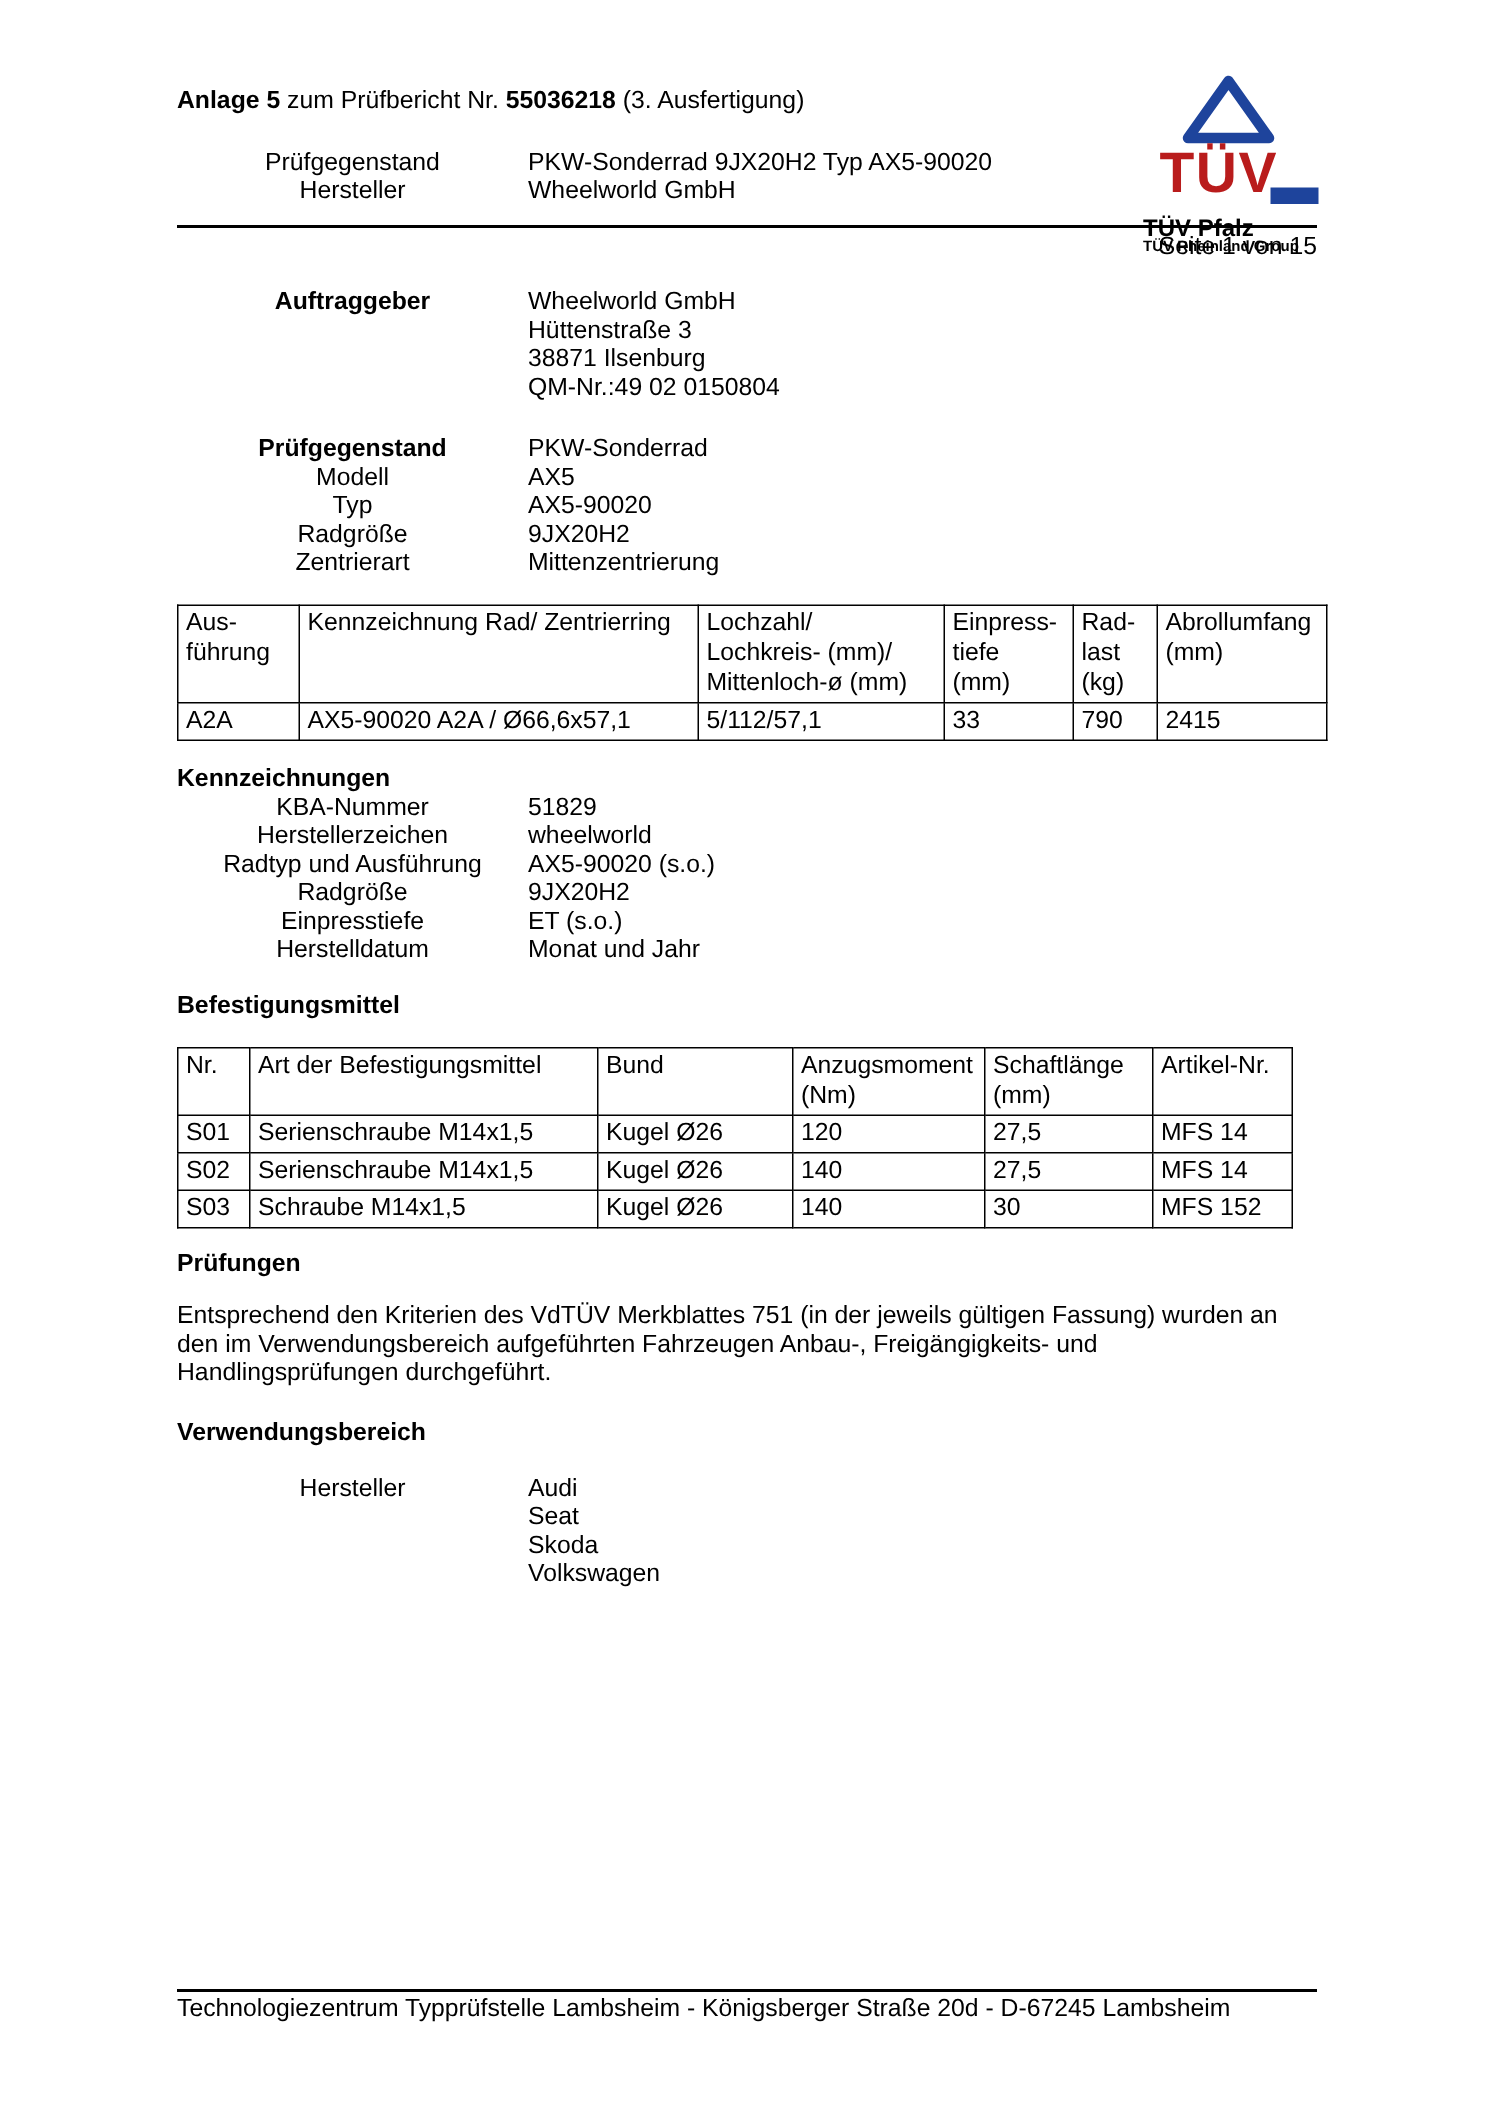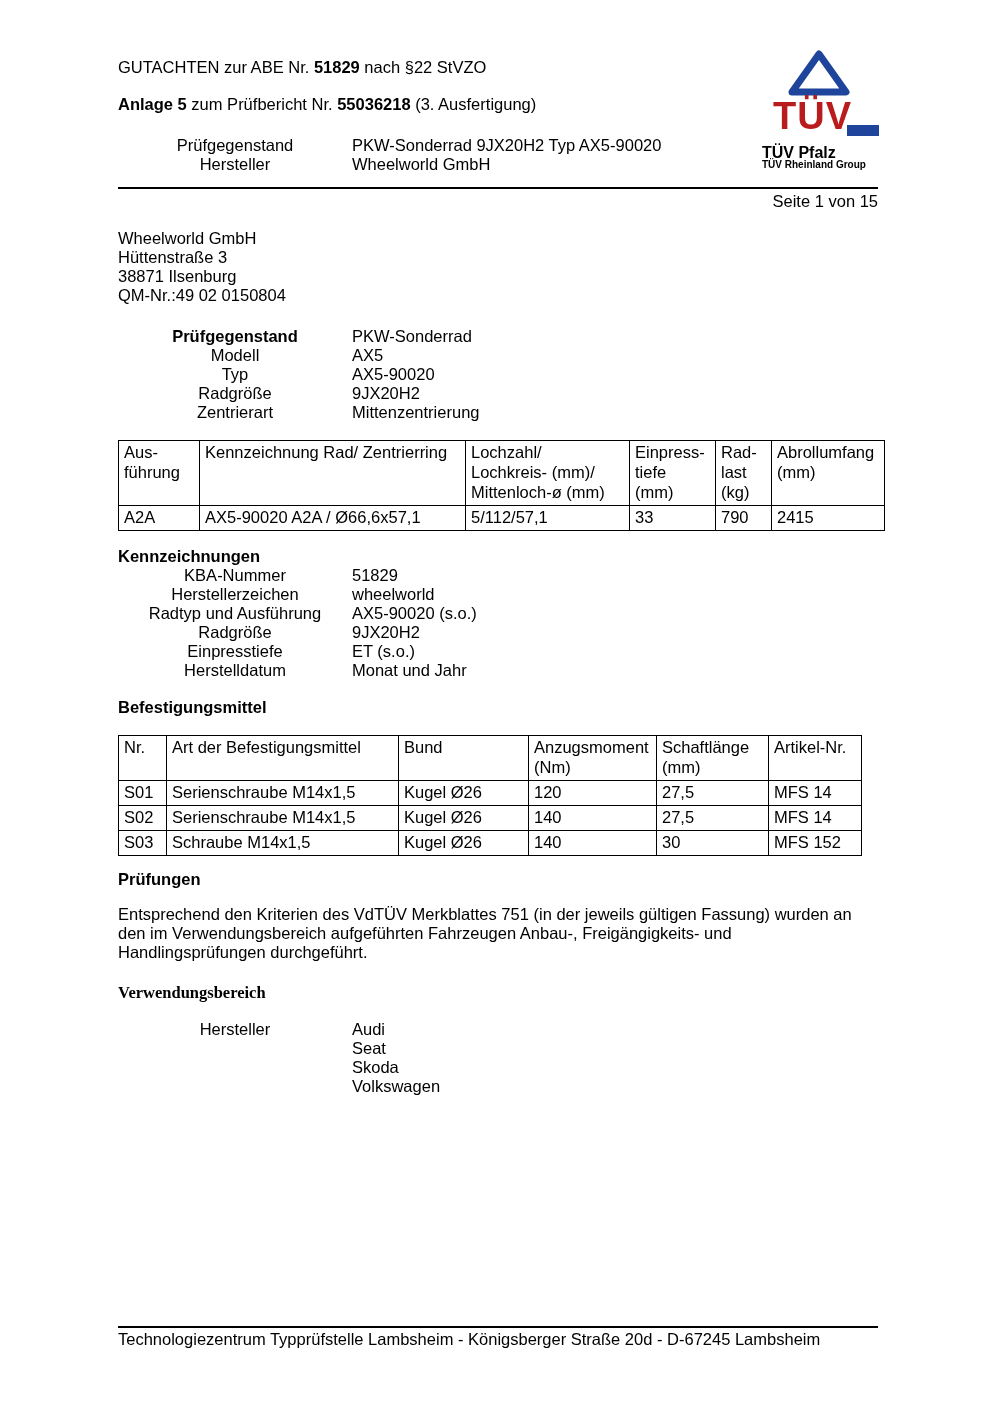--- a/index.html
+++ b/index.html
@@ -31,21 +31,21 @@
     vertical-align:top; text-align:left;
     font-weight:normal; white-space:pre-line;
     overflow:hidden;
   }
   .tbl-ausfuehrung { width:766px; margin-top:18px; }
   .sec-kennzeichnungen { margin-top:16px; }
   .sec-befestigung-title { margin-top:18px; }
   .tbl-befestigung { width:743px; margin-top:18px; }
   .sec-pruefungen-title { margin-top:8px; }
   .pruefungen-text { margin-top:16px; max-width:760px; }
-  .sec-verwendung-title { margin-top:21px;font-family:Liberation Serif, serif; }
+  .sec-verwendung-title { margin-top:21px; }
   .vb-hersteller { margin-top:18px; }
   .vb-spur { margin-top:20px; }
   .footer {
     position:absolute; left:118px; right:114px; top:1326px;
     border-top:2px solid #000;
   }
   .footer-text { padding-top:2px; }
   
   .logo { position:absolute; left:760px; top:50px; width:120px; height:125px; }
   .logo .tri { position:absolute; top:0; left:28px; }
@@ -66,37 +66,37 @@
   <div class="logo">
     <svg class="tri" width="62" height="46" viewBox="0 0 62 46">
       <polygon points="31,4 58,42 4,42" fill="none" stroke-width="7" stroke-linejoin="round" stroke="#1e449c"></polygon>
     </svg>
     <div class="wordmark">TÜV</div>
     <div class="bar"></div>
     <div class="sub1">TÜV Pfalz</div>
     <div class="sub2">TÜV Rheinland Group</div>
   </div>
 
-  <div class="title-line"><span>GUTACHTEN zur ABE Nr. </span><span class="bold">51829</span><span> nach §22 StVZO</span></div>
 
   <div class="anlage-line"><span class="bold">Anlage 5</span><span> zum Prüfbericht Nr. </span><span class="bold">55036218</span><span> (3. Ausfertigung)</span></div>
 
   <div class="kv-row">
     <span class="kv-label">Prüfgegenstand</span>
     <span>PKW-Sonderrad 9JX20H2 Typ AX5-90020</span>
   </div>
   <div class="kv-row">
     <span class="kv-label">Hersteller</span>
     <span>Wheelworld GmbH</span>
   </div>
 
   <hr class="rule">
   <div class="seite">Seite 1 von 15</div>
 
   <div class="kv-block sec-auftraggeber">
+    <div class="kv-label bold">Auftraggeber</div>
     <div class="kv-lines">
       <div>Wheelworld GmbH</div>
       <div>Hüttenstraße 3</div>
       <div>38871 Ilsenburg</div>
       <div>QM-Nr.:49 02 0150804</div>
     </div>
   </div>
 
   <div class="sec-pruefgegenstand">
     <div class="kv-row">

